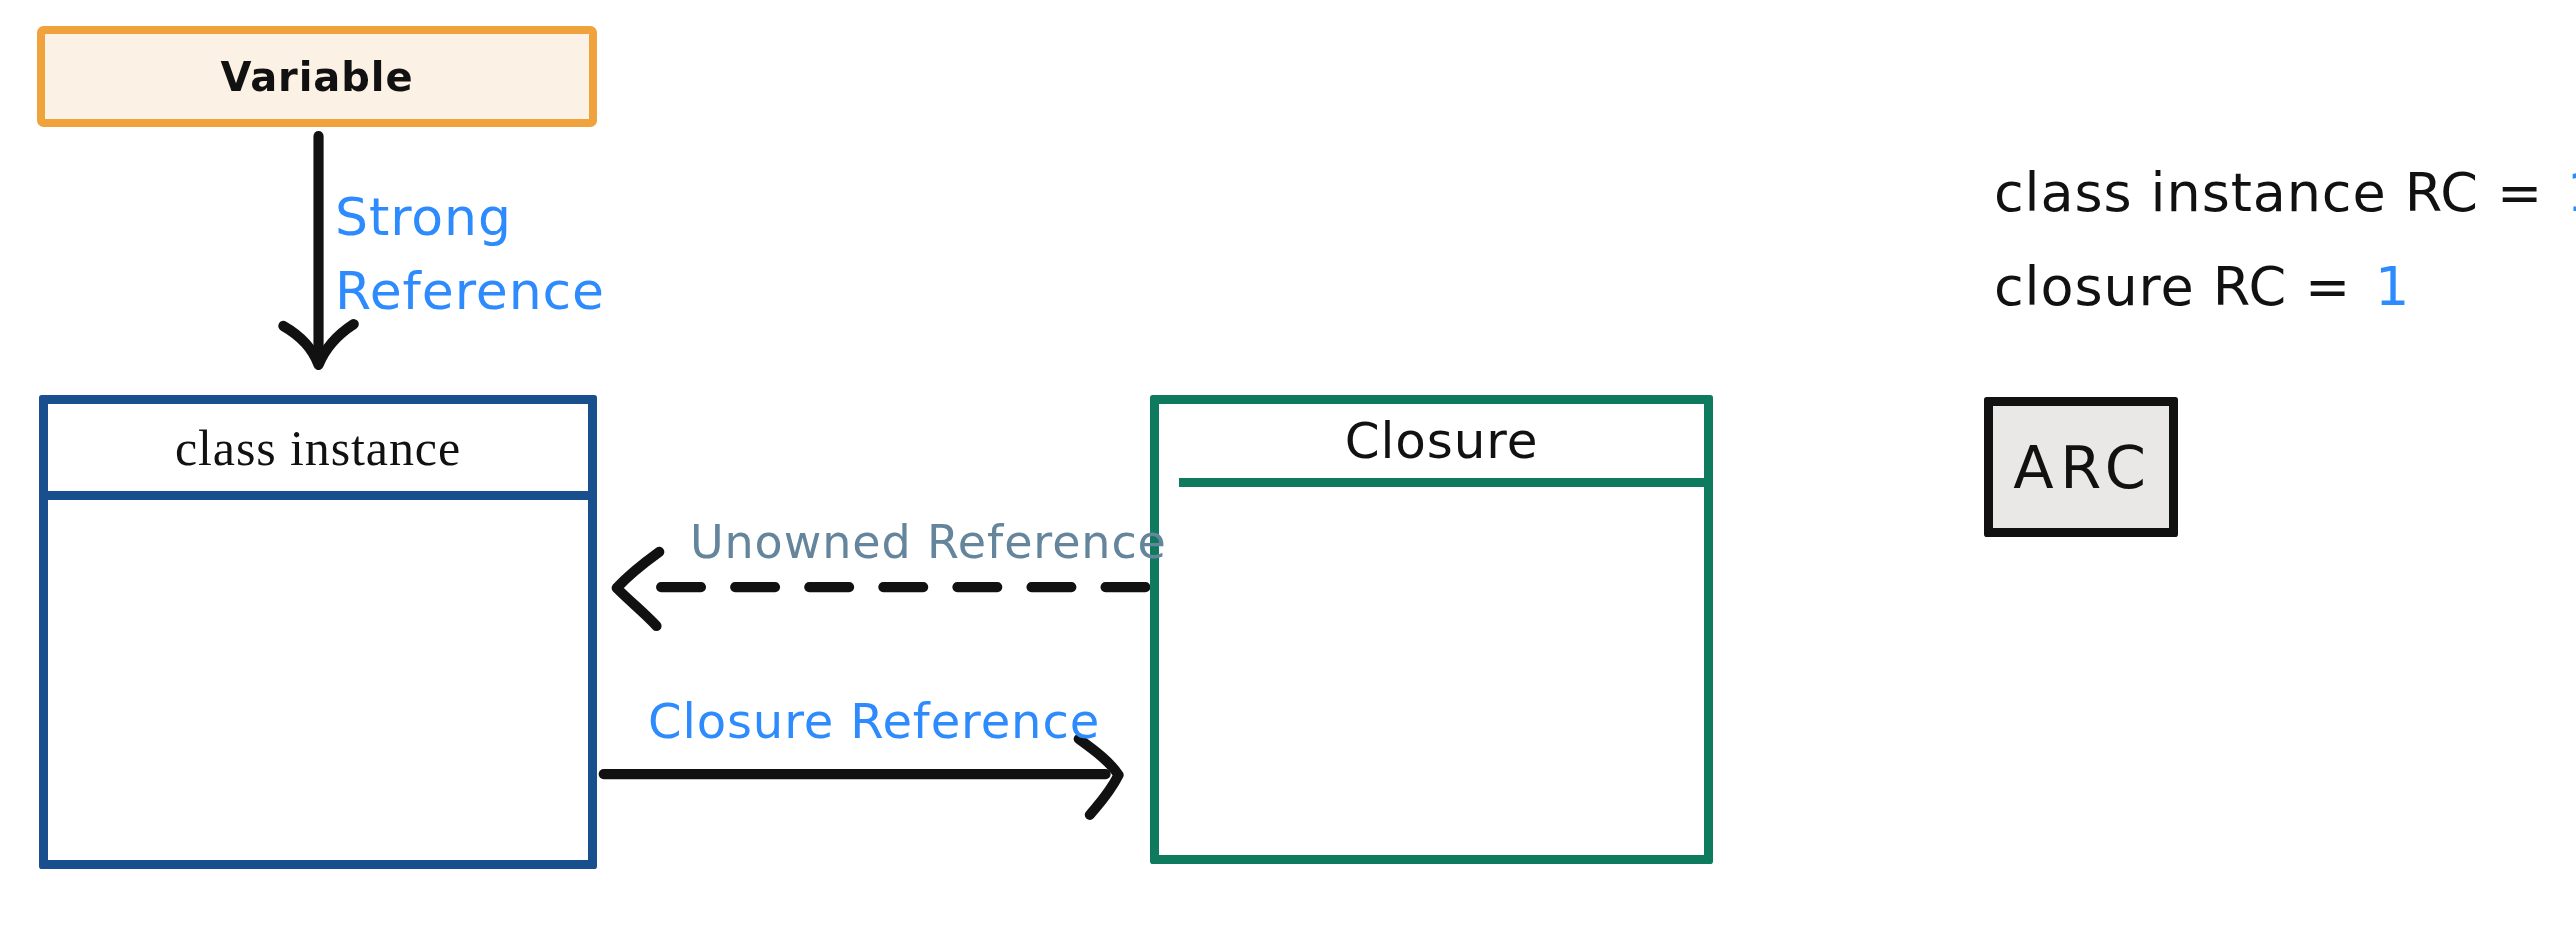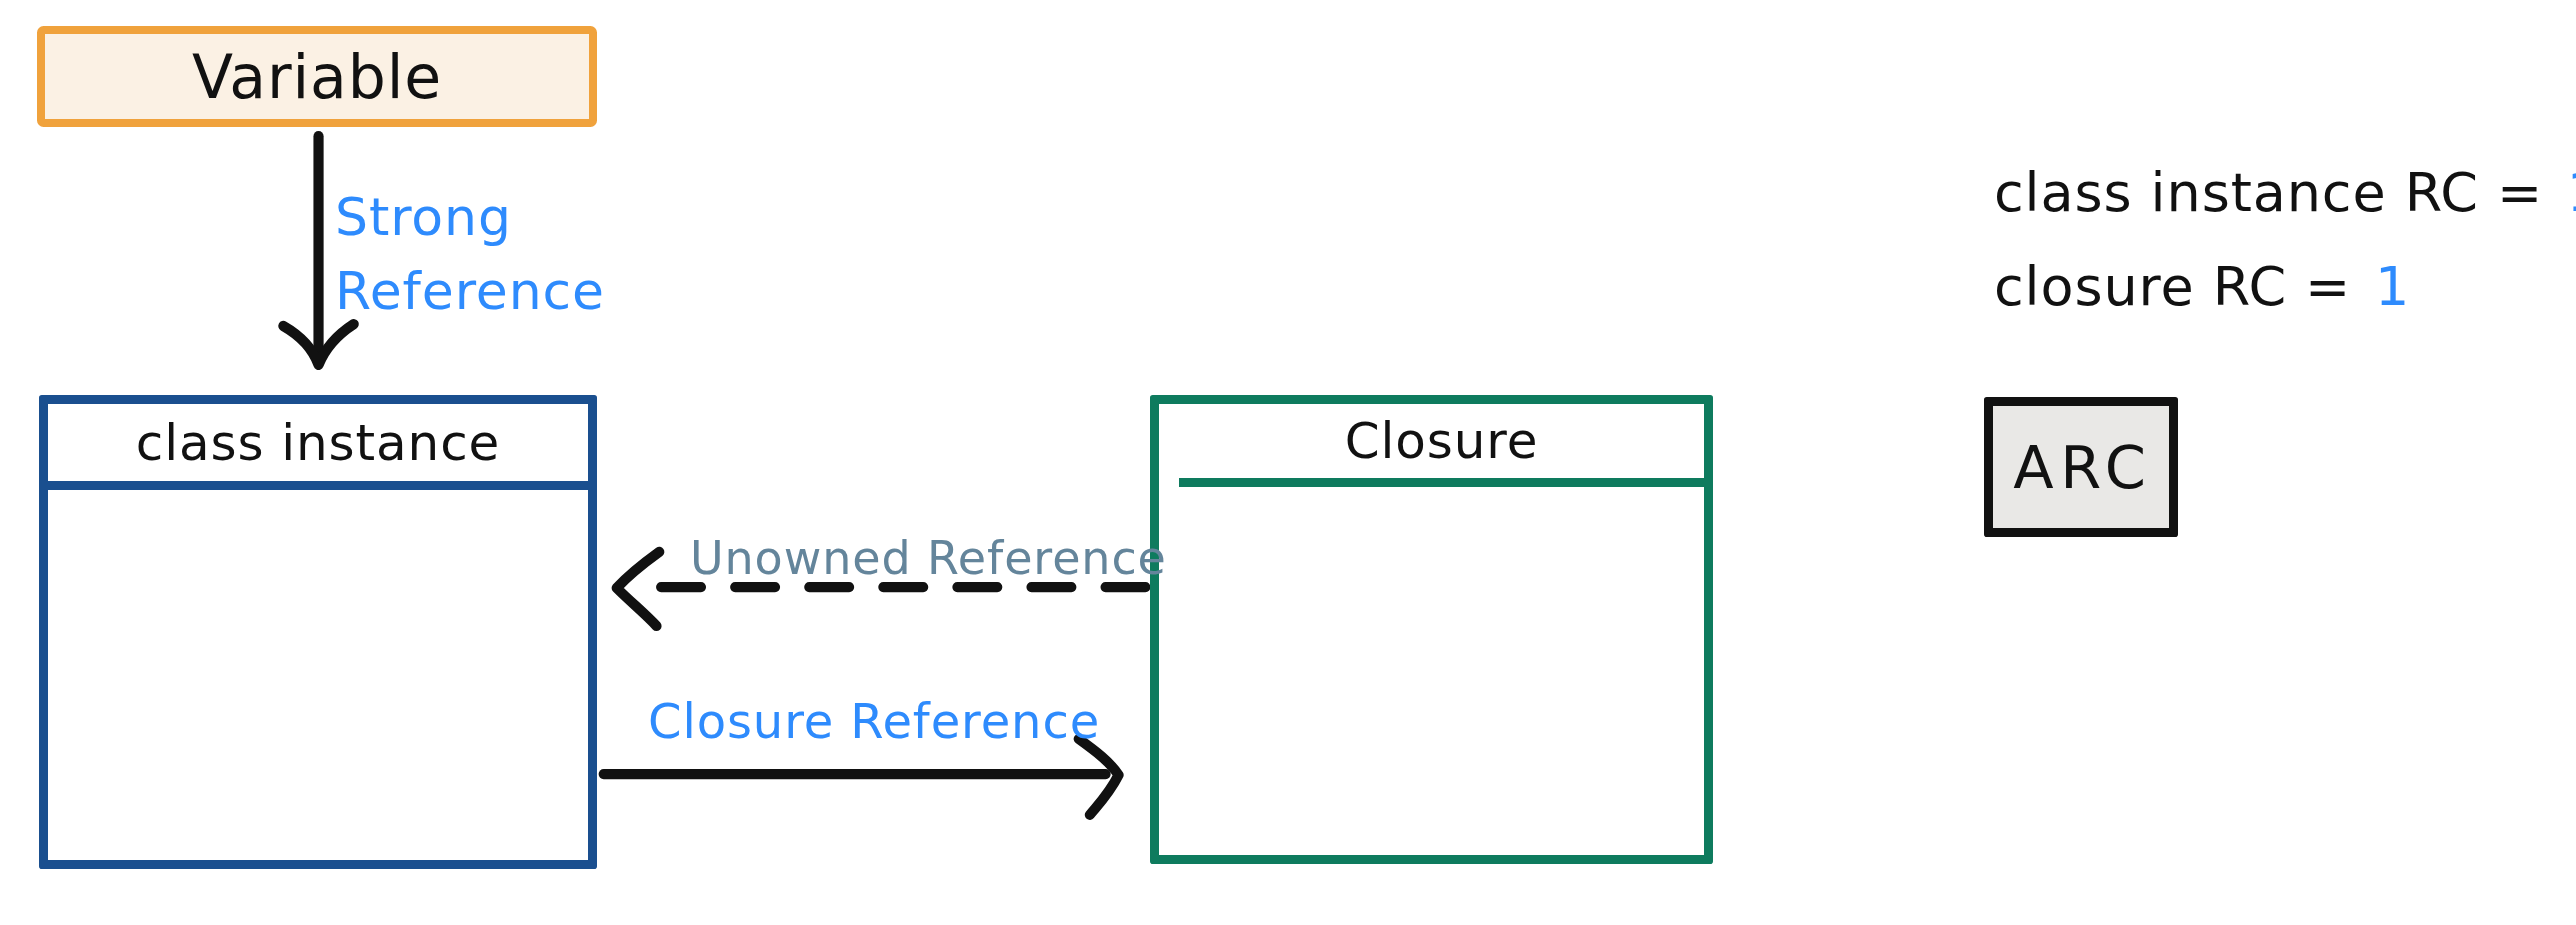--- a/index.html
+++ b/index.html
@@ -21,21 +21,21 @@
   .box { position: absolute; box-sizing: border-box; }
 
   .variable-box {
     left: 37px; top: 26px; width: 560px; height: 101px;
     border: 8.3px solid #F0A23C;
     background: #FBF1E4;
     border-radius: 6.5px;
     display: flex; align-items: center; justify-content: center;
   }
   .variable-box .label {
-    font-size: 60px; color: #111; letter-spacing: 0.9px;
+    font-size: 40px; color: #111; letter-spacing: 0.9px; font-weight: bold;
   }
 
   .entity-box {
     background: #ffffff;
   }
   .class-instance-box {
     left: 39px; top: 395px; width: 558px; height: 474px;
     border: 9.3px solid #1A4F8F;
     border-radius: 2.8px;
   }
@@ -44,22 +44,23 @@
     border: 9.3px solid #0E7B5E;
     border-radius: 2.8px;
     padding-left: 20px;
   }
   .entity-header {
     box-sizing: border-box;
     width: 100%;
     display: flex; align-items: center; justify-content: center;
   }
   .class-instance-box .entity-header {
-    height: 86px;
+    height: 96px;
     border-bottom: 9.3px solid #1A4F8F;
+    font-family: Liberation Serif, serif;
   }
   .closure-box .entity-header {
     height: 83px;
     border-bottom: 9.3px solid #0E7B5E;
   }
   .entity-header .label {
     font-size: 50px; color: #111; letter-spacing: 0.9px;
   }
 
   .arc-box {
@@ -76,21 +77,21 @@
   
   .lbl-strong-vertical {
     left: 335px; top: 180px;
     font-size: 52px; line-height: 74px;
     color: #2E8BFD; letter-spacing: 0.9px;
     white-space: nowrap;
   }
   .lbl-unowned {
     left: 690px; top: 515px;
     font-size: 46px; color: #64859B;
-    letter-spacing: 0.9px; white-space: nowrap; margin-top: 16px;
+    letter-spacing: 0.9px; white-space: nowrap;
   }
   .lbl-strong-horizontal {
     left: 648px; top: 693px;
     font-size: 48px; color: #2E8BFD;
     letter-spacing: 0.9px; white-space: nowrap;
   }
 
   
   .rc-note {
     left: 1994px; top: 146px;

